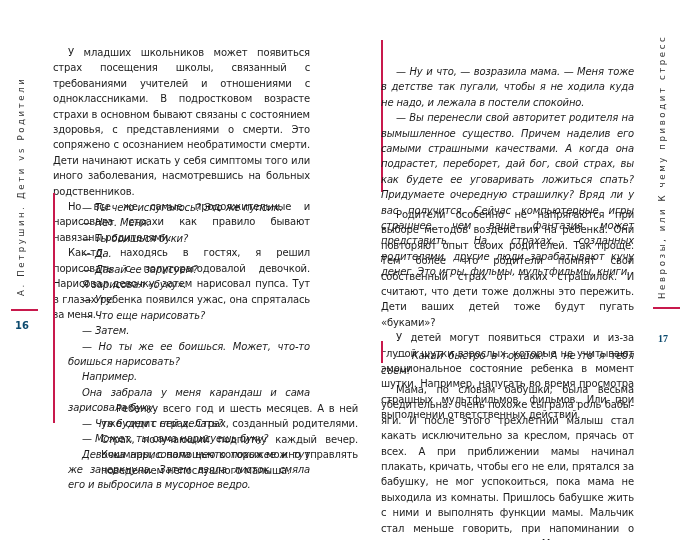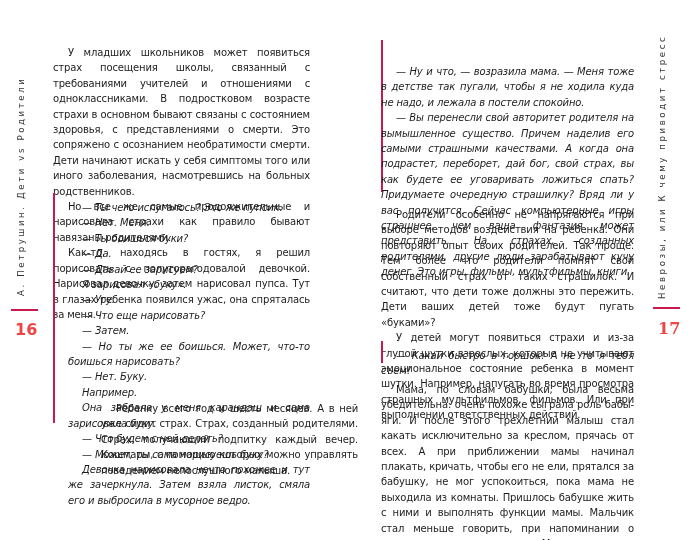--- a/index.html
+++ b/index.html
@@ -13,21 +13,21 @@
 
     .text-block { position: absolute; font-size: 10px; line-height: 15.4px; text-align: justify; letter-spacing: -0.15px; }
     .text-block p { margin: 0; text-indent: 15px; }
     .italic { font-style: italic; }
 
     .side-title {
       position: absolute; white-space: nowrap; font-size: 8.6px; letter-spacing: 2.6px; color: #333;
       transform-origin: left top;
     }
     .marker-line { position: absolute; height: 2px; background: #c8194c; }
-    .page-number { position: absolute; font-weight: bold; font-size: 16px; color: #ef4444; }
+    .page-number { position: absolute; font-weight: bold; font-size: 10px; color: #0c4a6e; }
     .page-number.serif { font-family: "DejaVu Serif", serif; }
     .quote-bar { position: absolute; width: 2px; background: #c8194c; }
 
     
     #left-main { left: 53px; top: 45px; width: 257px; }
     #left-dialog { left: 68px; top: 200px; width: 242px; }
     #left-dialog p { text-indent: 14px; }
     #left-end { left: 53px; top: 401px; width: 257px; margin-left: 48px; }
 
     
@@ -58,37 +58,36 @@
     <p>— Ты чего испугалось? Это же пупсик.</p>
     <p>— Нет. Меня.</p>
     <p>— Ты боишься буки?</p>
     <p>— Да.</p>
     <p>— Давай ее зарисуем?</p>
     <p>Я зарисовал «буку».</p>
     <p>— Угу.</p>
     <p>— Что еще нарисовать?</p>
     <p>— Затем.</p>
     <p>— Но ты же ее боишься. Может, что-то боишься нарисовать?</p>
-    <p>— Нет. Буку.</p>
     <p>Например.</p>
     <p>Она забрала у меня карандаш и сама зарисовала буку.</p>
     <p>— Что будем с ней делать?</p>
     <p>— Может, ты сама нарисуешь буку?</p>
     <p>Девочка нарисовала нечто похожее и тут же зачеркнула. Затем взяла листок, смяла его и выбросила в мусорное ведро.</p>
   </div>
 
   <div class="text-block" id="left-end">
     <p>Ребенку всего год и шесть месяцев. А в ней уже сидит страх. Страх, созданный родителями. Страх, получающий подпитку каждый вечер. Кошмары, с помощью которых можно управлять поведением непослушного малыша.</p>
   </div>
 </div>
 
 <div class="page page-right">
   <div class="side-title" style="left:309px; top:299px; transform: rotate(-90deg);">Неврозы, или К чему приводит стресс</div>
   <div class="marker-line" style="left:305px; top:307px; width:27px;"></div>
-  <div class="page-number serif" style="left:310px; top:319px;">17</div>
+  <div class="page-number serif" style="left:310px; top:333px;font-family:Liberation Serif, serif;">17</div>
 </div>
 
 <div class="quote-bar" style="left:381px; top:40px; height:152px;"></div>
 <div class="text-block italic" id="right-quote1" style="padding-left:0;">
   <p>— Ну и что, — возразила мама. — Меня тоже в детстве так пугали, чтобы я не ходила куда не надо, и лежала в постели спокойно.</p>
   <p>— Вы перенесли свой авторитет родителя на вымышленное существо. Причем наделив его самыми страшными качествами. А когда она подрастет, переборет, дай бог, свой страх, вы как будете ее уговаривать ложиться спать? Придумаете очередную страшилку? Вряд ли у вас получится. Сейчас компьютерные игры страшнее, чем ваша фантазия может представить. На страхах, созданных родителями, другие люди зарабатывают кучу денег. Это игры, фильмы, мультфильмы, книги.</p>
 </div>
 
 <div class="text-block" id="right-main">
   <p>Родители особенно не напрягаются при выборе методов воздействия на ребенка. Они повторяют опыт своих родителей. Так проще. Тем более что родители помнят свой собственный страх от таких страшилок. И считают, что дети тоже должны это пережить. Дети ваших детей тоже будут пугать «буками»?</p>

